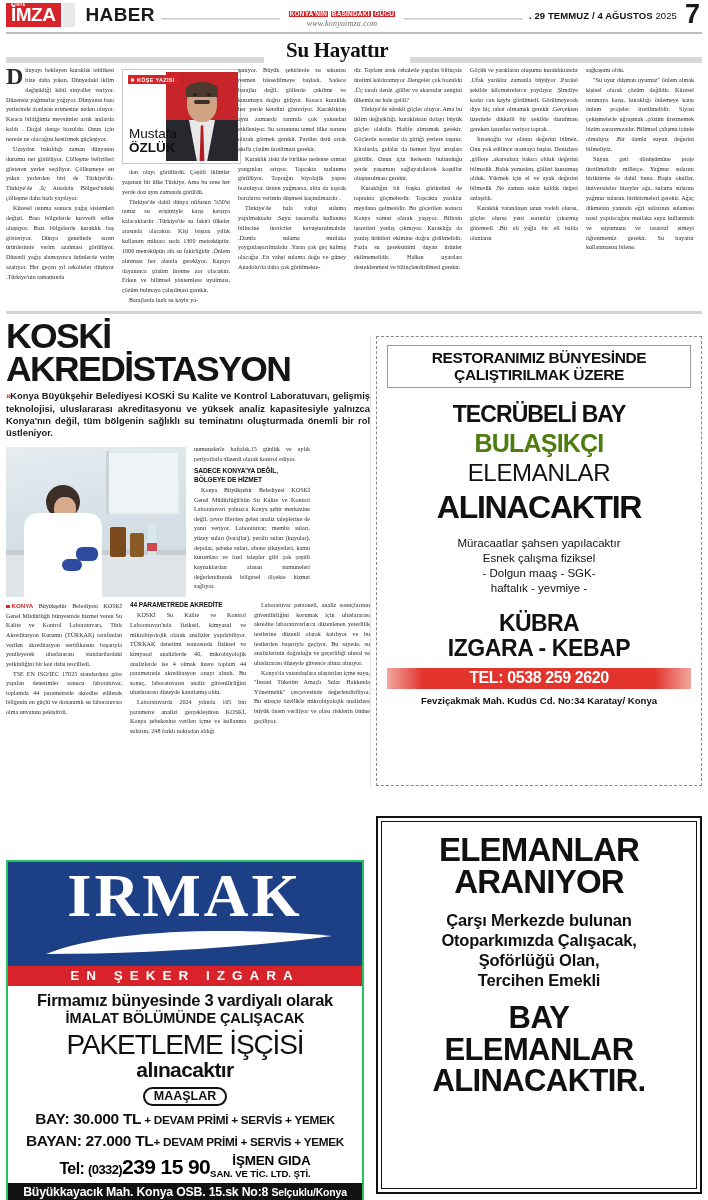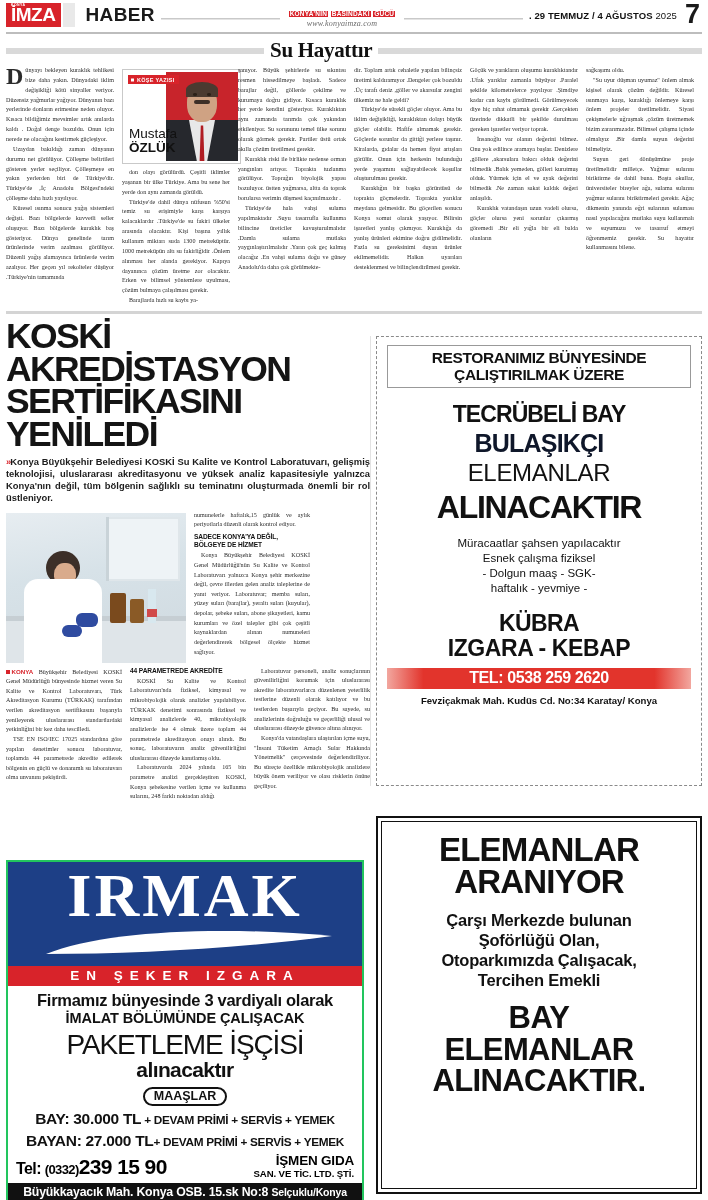--- a/index.html
+++ b/index.html
@@ -46,21 +46,21 @@
   .date-line { font-size:9.5px; font-weight:800; color:#111; white-space:nowrap; letter-spacing:0.1px;}
   .date-line .yr { font-weight:400; }
   .page-num {
     font-size:27px; font-weight:900; color:#1a1a1a; line-height:0.8;
     margin-left:8px; margin-right:2px;
   }
   .masthead-underline { height:2px; background:#bdbdbd; margin:2px 6px 0 6px;}
 
   
   .opinion { position:relative; padding:4px 6px 0 6px; }
-  .su-title-row { display:flex; align-items:center; gap:6px; margin-bottom:3px; }
+  .su-title-row { display:flex; align-items:flex-end; gap:22px; margin-bottom:3px; }
   .su-title-row .dash { flex:1; height:6px; background:#d9d9d9; }
   .su-title {
     font-family:"Liberation Serif", serif; font-weight:700;
     font-size:21px; color:#111; letter-spacing:-0.3px; white-space:nowrap;
   }
   .op-cols { display:flex; gap:8px; }
   .op-col { width:108px; position:relative; }
   .op-col.c1 { width:108px; }
   .op-text {
     font-family:"Liberation Serif", serif;
@@ -166,21 +166,21 @@
   .ad-rest {
     position:absolute; left:376px; top:336px; width:326px; height:450px;
     border:1.5px dashed #8a8a8a; background:#fff; padding:8px 10px;
     display:flex; flex-direction:column; align-items:center;
   }
   .ad-rest-top {
     border:1px solid #999; width:100%; text-align:center; padding:4px 2px;
     font-weight:900; font-size:15.5px; line-height:1.08; letter-spacing:-0.4px; color:#111;
   }
   .ad-r-l1{ font-size:23px; font-weight:900; letter-spacing:-0.9px; margin-top:13px; color:#111;}
-  .ad-r-l2{ font-size:25px; font-weight:900; letter-spacing:-0.8px; color:#0f172a; margin-top:1px;}
+  .ad-r-l2{ font-size:25px; font-weight:900; letter-spacing:-0.8px; color:#4d7c0f; margin-top:1px;}
   .ad-r-l3{ font-size:24px; font-weight:400; letter-spacing:-0.3px; color:#111; margin-top:1px;}
   .ad-r-l4{ font-size:32px; font-weight:900; letter-spacing:-1.3px; color:#111; margin-top:2px;}
   .ad-r-sub{ font-size:11.5px; color:#111; margin-top:10px; text-align:center; line-height:1.3; font-weight:400;}
   .ad-r-brand{ font-size:23px; font-weight:900; color:#111; margin-top:14px; letter-spacing:-0.6px;}
   .ad-r-brand2{ font-size:23px; font-weight:900; color:#111; letter-spacing:-0.4px; margin-top:-2px;}
   .ad-r-tel{
     margin-top:6px; width:100%; text-align:center;
     background:linear-gradient(90deg,#f2a79f 0%, #e2342c 12%, #e2342c 88%, #f2a79f 100%);
     color:#fff; font-size:16px; font-weight:800; letter-spacing:-0.4px; padding:1px 0 2px 0;
   }
@@ -213,21 +213,21 @@
   .irm-l3{ font-size:14.5px; font-weight:700; letter-spacing:-0.1px;}
   .irm-job{ font-size:28px; font-weight:400; margin-top:3px; letter-spacing:-1.1px;}
   .irm-job2{ font-size:21px; font-weight:700; letter-spacing:-0.6px; margin-top:-3px;}
   .irm-maas{
     display:inline-block; border:2px solid #111; border-radius:11px;
     padding:0px 9px 1px 9px; font-size:12.5px; font-weight:800; margin-top:5px;
   }
   .irm-pay{ font-size:13.6px; font-weight:700; margin-top:4px; letter-spacing:-0.3px;}
   .irm-pay .big{ font-size:15.5px; font-weight:700;}
   .irm-pay .sm{ font-size:11.8px; font-weight:700;}
-  .irm-foot{ display:flex; align-items:flex-end; justify-content:space-between; padding:4px 8px 0 8px;}
+  .irm-foot{ display:flex; align-items:flex-end; justify-content:center; padding:4px 8px 0 8px;}
   .irm-tel{ font-size:16px; font-weight:900; letter-spacing:-0.6px;}
   .irm-tel .pre{ font-size:16px;} .irm-tel .pc{ font-size:13px;} .irm-tel .num{ font-size:21px;}
   .irm-co{ text-align:right; line-height:1.08;}
   .irm-co1{ font-size:13.5px; font-weight:800; letter-spacing:-0.2px;}
   .irm-co2{ font-size:9.6px; font-weight:800; letter-spacing:-0.1px;}
   .irm-addr{
     background:#111; color:#fff; text-align:center; font-size:12.3px; font-weight:700;
     padding:2px 0 3px 0; margin-top:4px; letter-spacing:-0.2px;
   }
   .irm-addr .sm{ font-size:10.5px; font-weight:600;}
@@ -351,21 +351,20 @@
       </div>
 
     </div>
   </div>
   <div class="opinion-divider"></div>
 
   <div class="koski-wrap">
     <div class="koski-left">
       <div class="koski-head">
         <span>KOSKİ AKREDİSTASYON</span>
-        <span class="l2">SERTİFİKASINI YENİLEDİ</span>
       </div>
       <div class="koski-spot">
         <span class="chev">»</span><span>Konya Büyükşehir Belediyesi KOSKİ Su Kalite ve Kontrol Laboratuvarı, gelişmiş teknolojisi, uluslararası akreditasyonu ve yüksek analiz kapasitesiyle yalnızca Konya'nın değil, tüm bölgenin sağlıklı su teminatını oluşturmada önemli bir rol üstleniyor.</span>
       </div>
 
       <div class="koski-body">
         <div>
           <div class="kb-photo">
             <div class="kbp-window"></div>
             <div class="kbp-wframe"></div>
@@ -479,22 +478,22 @@
     </div>
   </div>
 
   <div class="ad-elem">
     <div class="ad-elem-inner">
       <div class="ae-top">
         <div class="ae-h1">ELEMANLAR</div>
         <div class="ae-h1">ARANIYOR</div>
         <div class="ae-body">
           <div>Çarşı Merkezde bulunan</div>
+          <div>Otoparkımızda Çalışacak,</div>
           <div>Şoförlüğü Olan,</div>
-          <div>Otoparkımızda Çalışacak,</div>
           <div>Tercihen Emekli</div>
         </div>
         <div class="ae-h2">BAY</div>
         <div class="ae-h2" style="margin-top:0">ELEMANLAR</div>
         <div class="ae-h2" style="margin-top:0">ALINACAKTIR.</div>
       </div>
     </div>
   </div>
 
 </div>

